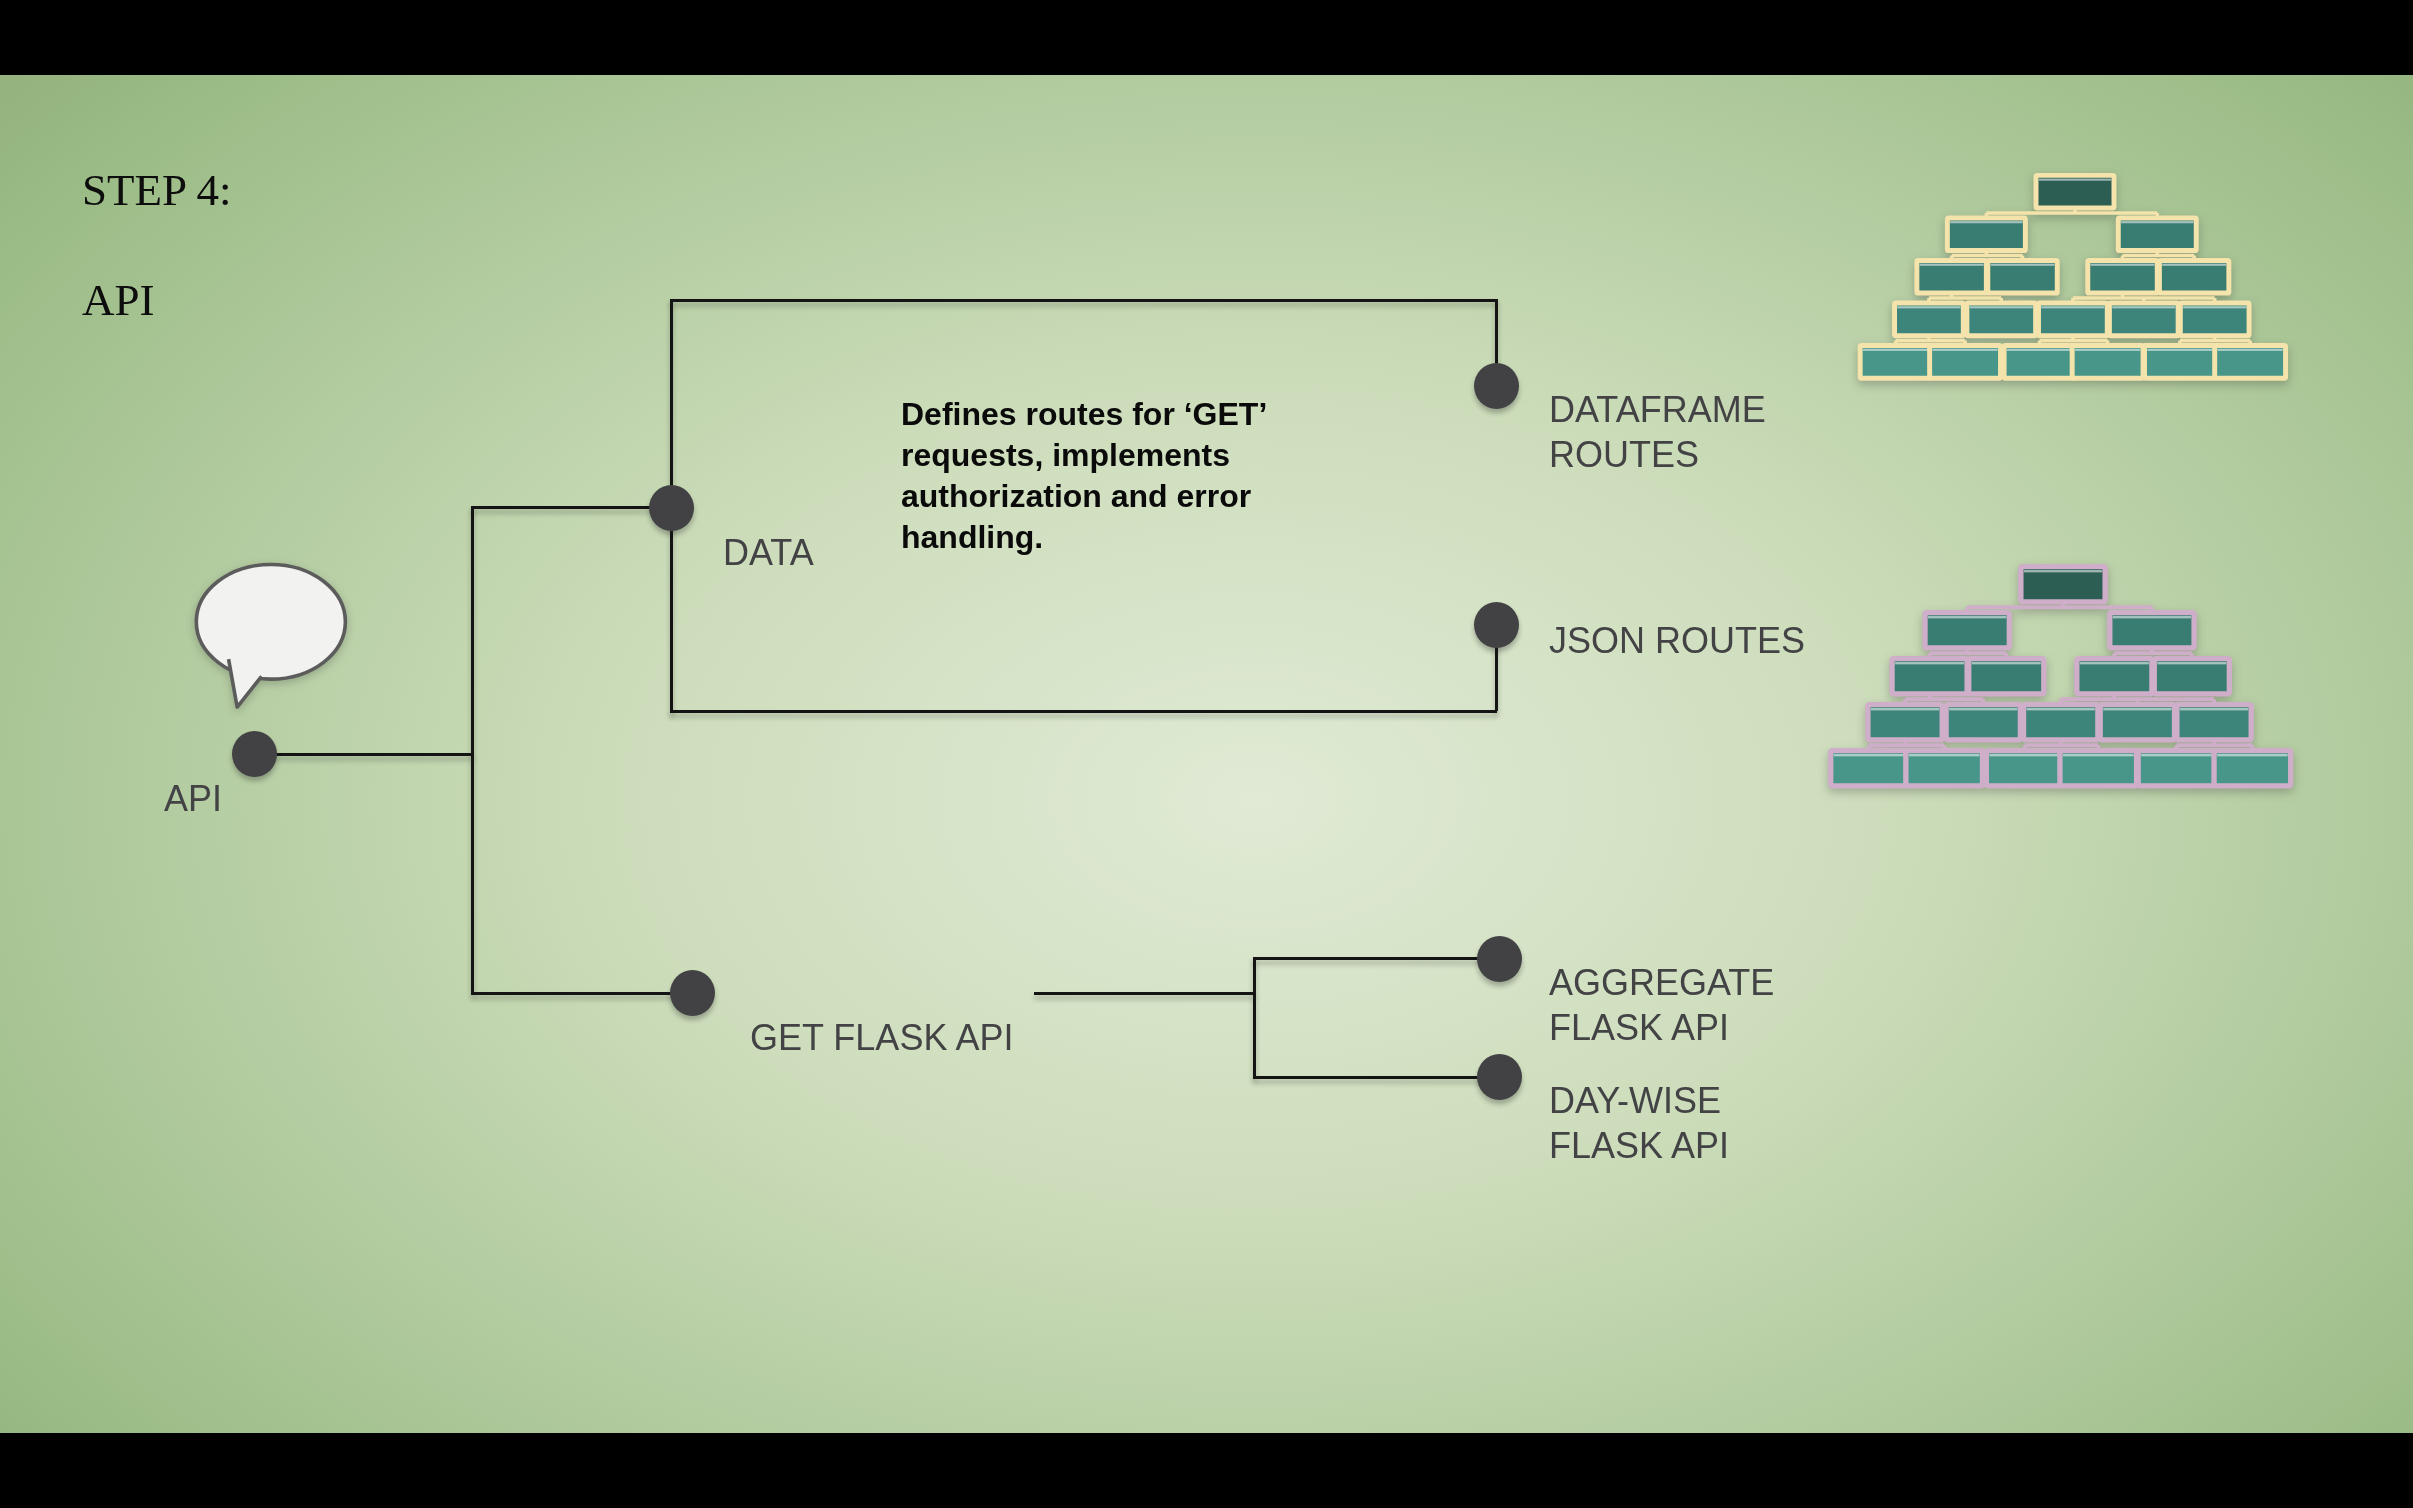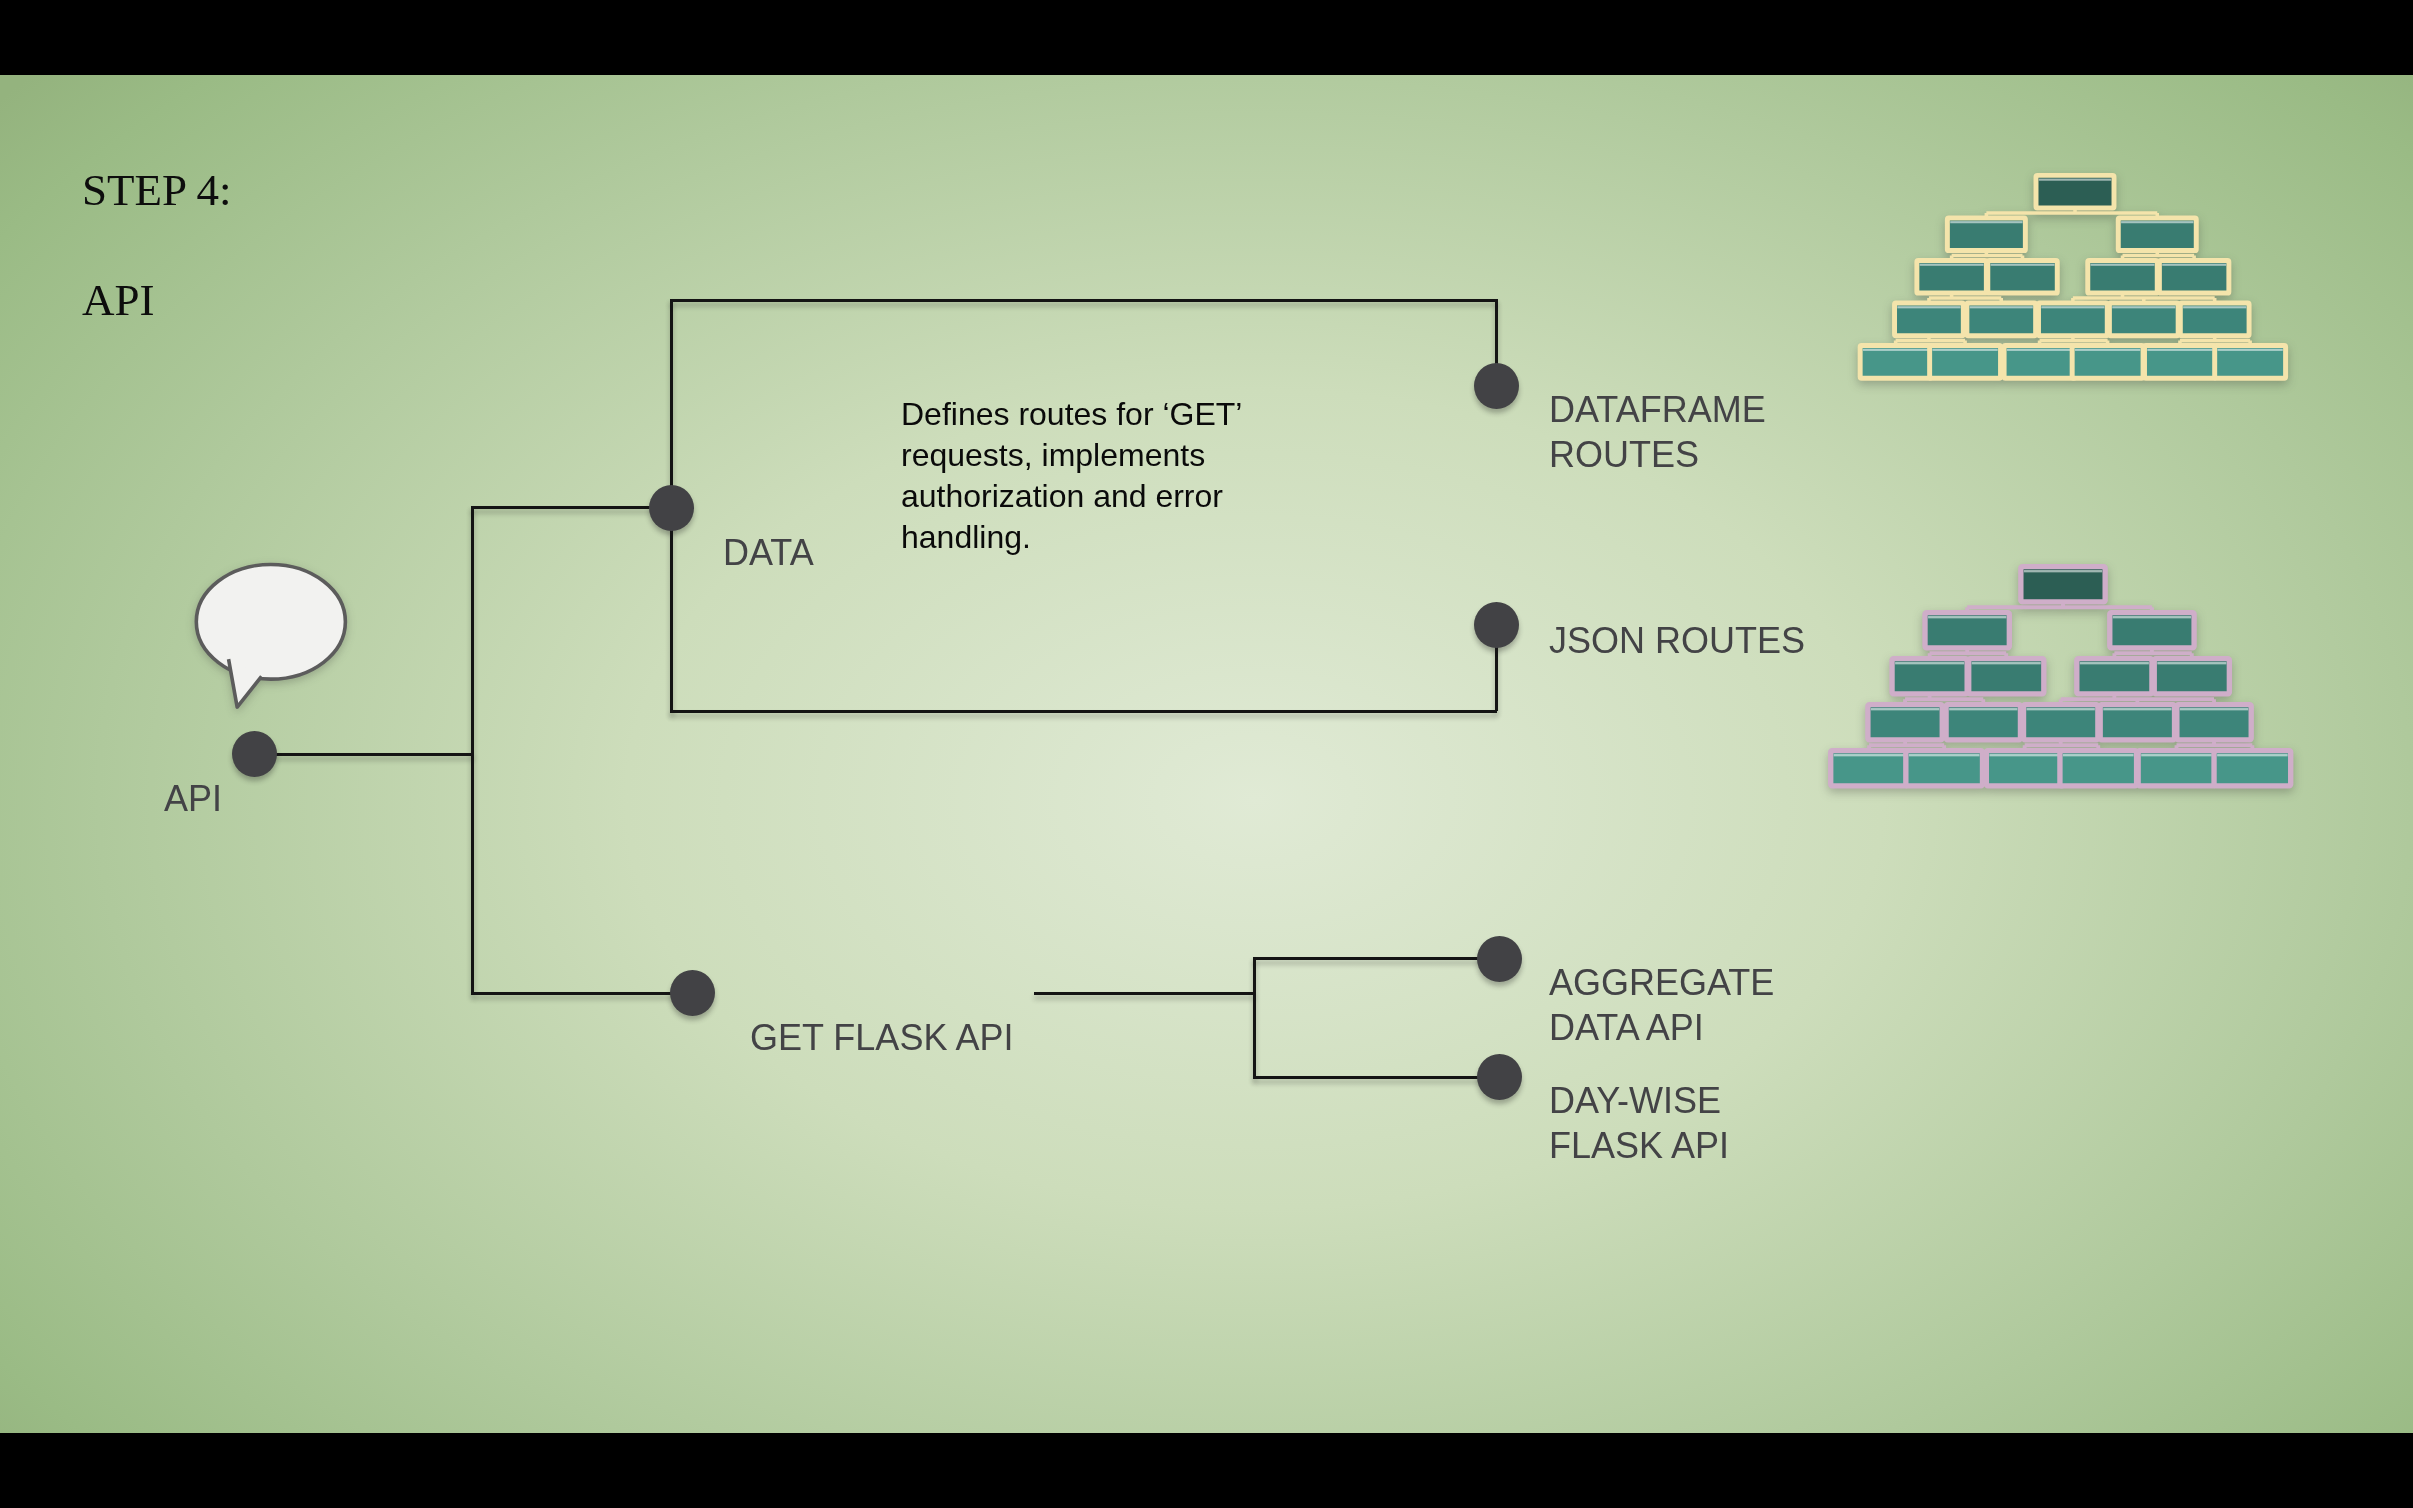--- a/index.html
+++ b/index.html
@@ -4,21 +4,21 @@
 <style>
   html,body{margin:0;padding:0;width:2413px;height:1508px;overflow:hidden;
     font-family:"Liberation Sans","DejaVu Sans",sans-serif;}
   .stage{position:relative;width:2413px;height:1508px;
     background:radial-gradient(ellipse 1652px 1077px at 52% 53%,
       #e0ead5 0%, #cdddbb 38%, #afc99c 70%, #9abb85 92%, #94b37e 100%);}
   .bar{position:absolute;left:0;width:2413px;background:#000;}
   .bar.top{top:0;height:75px;}
   .bar.bottom{top:1433px;height:75px;}
   .title{position:absolute;font-size:45px;color:#0d0d0d;white-space:nowrap;font-family:Liberation Serif, serif;}
-  .para{position:absolute;font-size:32px;line-height:41px;color:#0a0a0a;white-space:pre-line;}
+  .para{position:absolute;font-size:32px;line-height:41px;color:#0a0a0a;white-space:pre-line;font-weight:bold;}
   .nlabel{position:absolute;font-size:36px;line-height:45px;color:#434346;
     white-space:pre-line;transform:translateY(-50%);margin-top:44px;}
   .ln{position:absolute;background:#141414;box-shadow:0 4.3px 5.7px rgba(30,30,30,.30);}
   .dot{position:absolute;width:45px;height:46px;border-radius:50%;background:#424245;
     box-shadow:0 4.3px 5.7px rgba(30,30,30,.30);}
   .pyr{position:absolute;filter:drop-shadow(0 4.3px 5px rgba(40,40,40,.28));}
   .bubble{position:absolute;filter:drop-shadow(0 3.6px 4.3px rgba(40,40,40,.25));}
 </style>
 </head>
 <body>
@@ -59,21 +59,21 @@
   <div class="dot" style="left:1477px;top:936px;"></div>
   <div class="dot" style="left:1477px;top:1054px;"></div>
 
   <div class="nlabel" style="left:164px;top:754px;">API</div>
   <div class="nlabel" style="left:723px;top:508px;">DATA</div>
   <div class="nlabel" style="left:1549px;top:388px;">DATAFRAME
 ROUTES</div>
   <div class="nlabel" style="left:1549px;top:596px;">JSON ROUTES</div>
   <div class="nlabel" style="left:750px;top:993px;">GET FLASK API</div>
   <div class="nlabel" style="left:1549px;top:961px;">AGGREGATE
-DATA API</div>
+FLASK API</div>
   <div class="nlabel" style="left:1549px;top:1079px;">DAY-WISE
 FLASK API</div>
 
   <div class="para" style="left:901px;top:394px;">Defines routes for ‘GET’
 requests, implements
 authorization and error
 handling.</div>
 
   <svg class="pyr" id="pyr-top" style="left:1841px;top:171px;" width="468" height="213" viewBox="0 0 660 300">
       <path d="M330 52 L330 59 M205 59 L446 59 M205 59 L205 66 M446 59 L446 66M205 112 L205 119 M156 119 L256 119 M156 119 L156 126 M256 119 L256 126M446 112 L446 119 M397 119 L498 119 M397 119 L397 126 M498 119 L498 126M156 172 L156 179 M124 179 L226 179 M124 179 L124 186 M226 179 L226 186M397 172 L397 179 M327 179 L527 179 M327 179 L327 186 M427 179 L427 186 M527 179 L527 186M124 232 L124 239 M77 239 L175 239 M77 239 L77 246 M175 239 L175 246M327 232 L327 239 M280 239 L376 239 M280 239 L280 246 M376 239 L376 246M527 232 L527 239 M478 239 L577 239 M478 239 L478 246 M577 239 L577 246" stroke="#f4e4ab" stroke-width="5" fill="none"></path>

